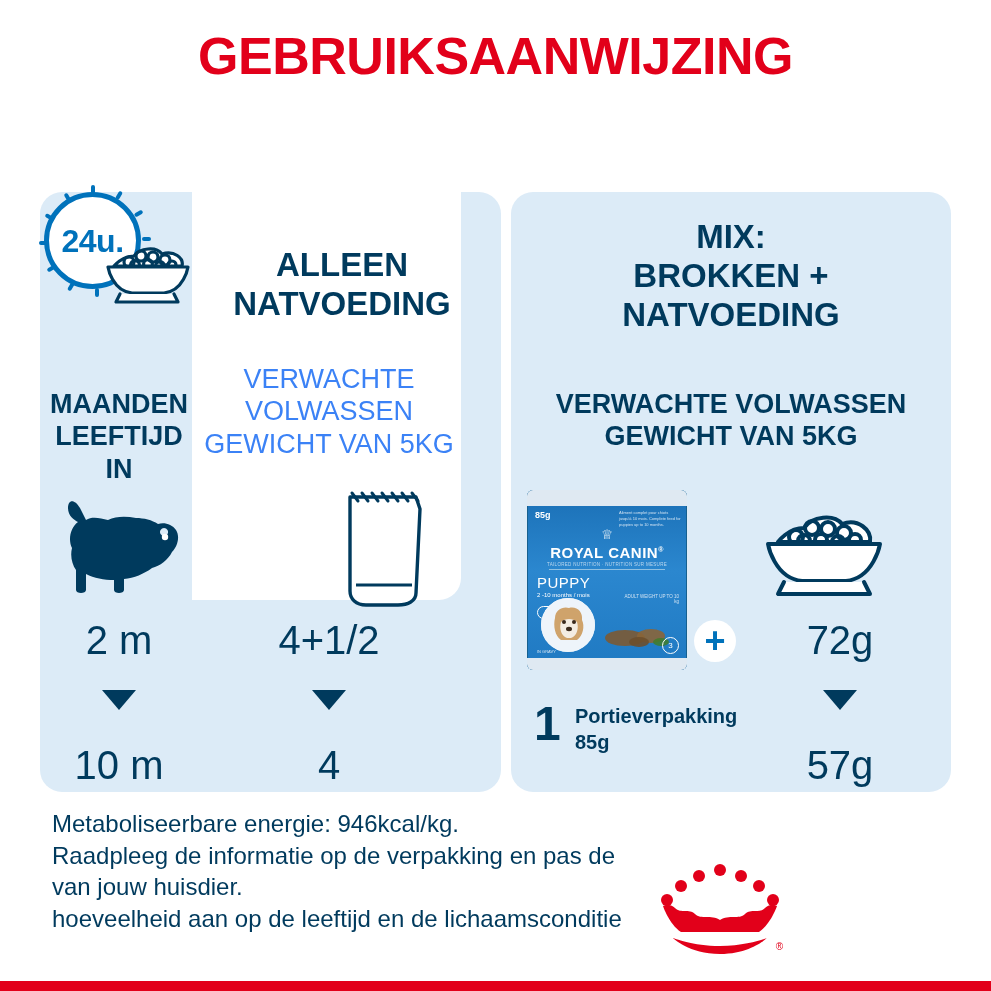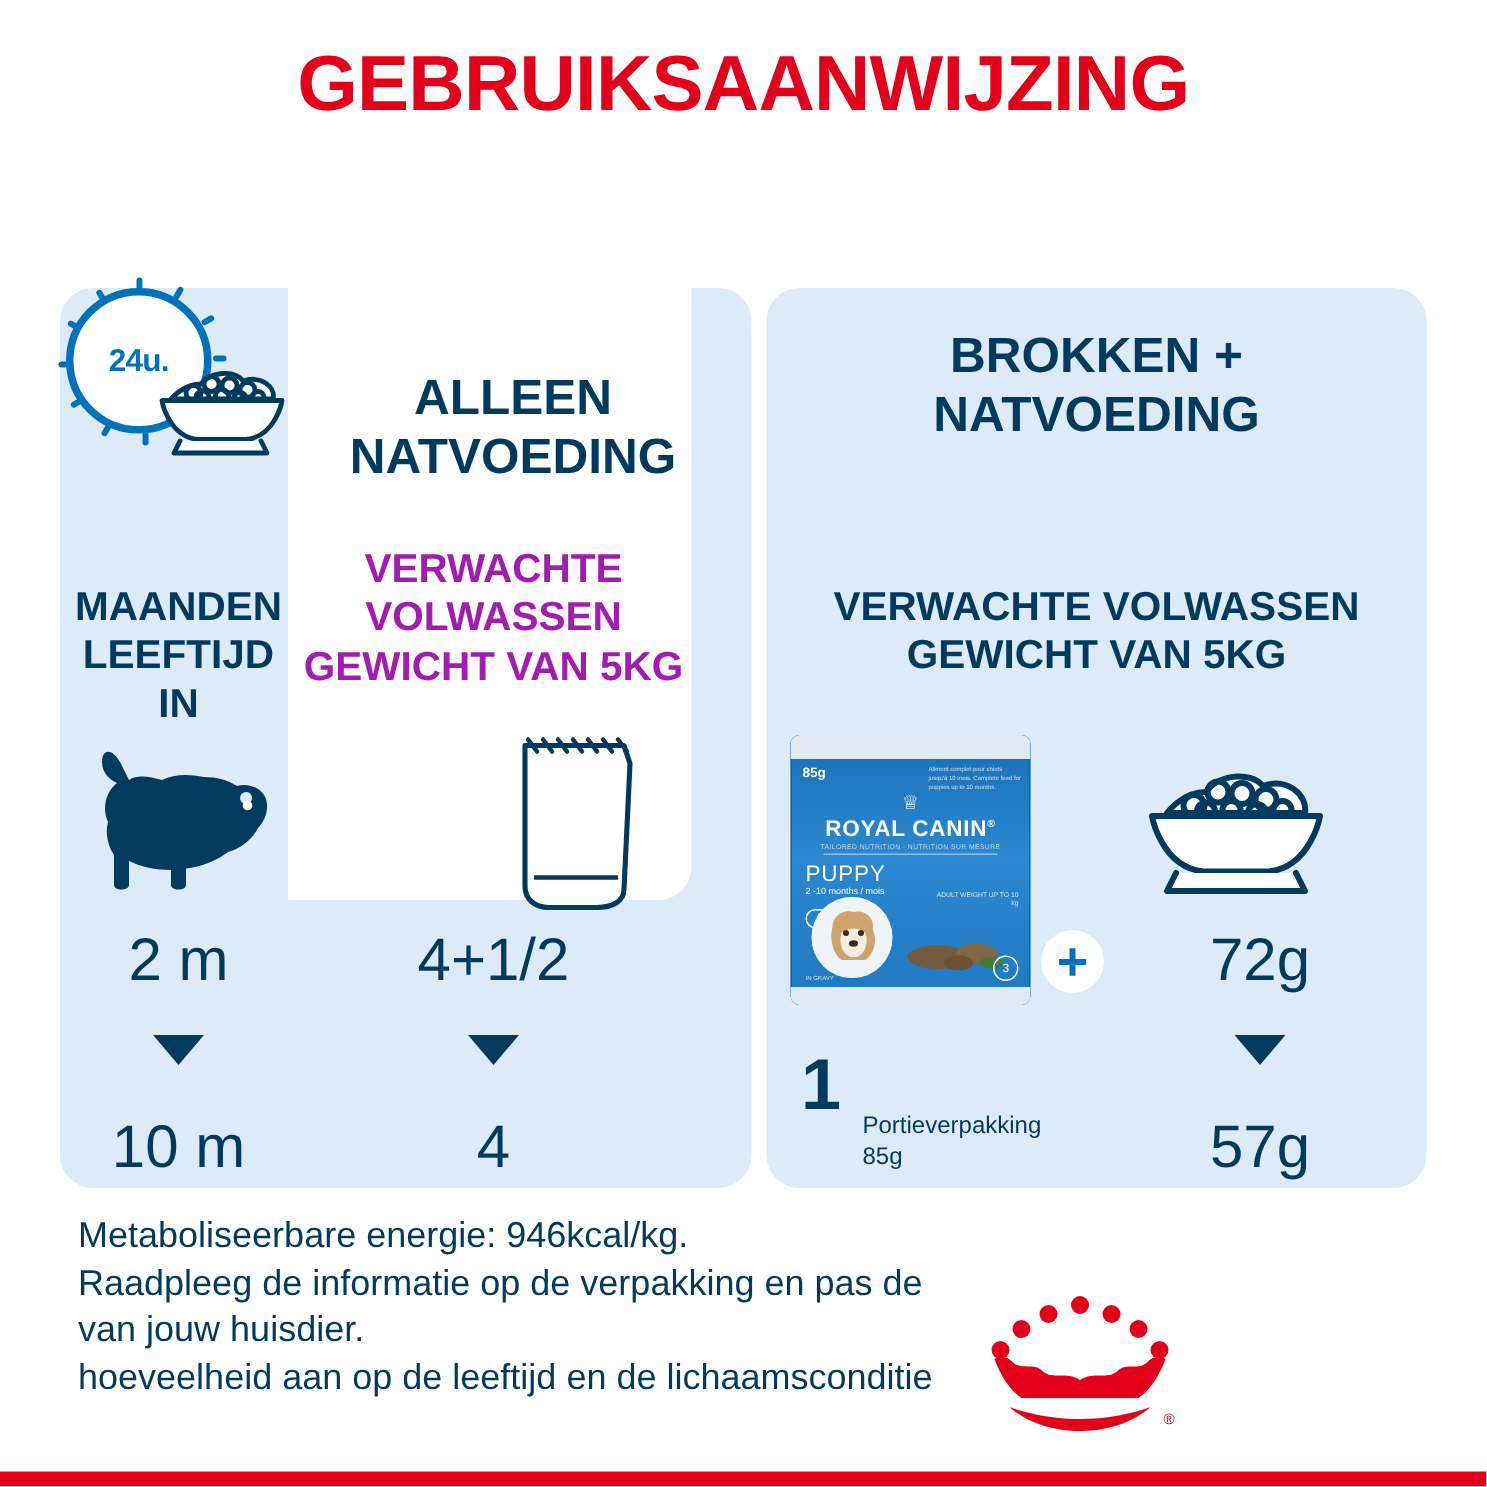--- a/index.html
+++ b/index.html
@@ -91,21 +91,21 @@
     border-radius: 50%;
     background: #ffffff;
     border: 5px solid #0072bb;
     box-sizing: border-box;
     display: flex;
     align-items: center;
     justify-content: center;
   }
   .clock .dial span {
     color: #0072bb;
-    font-size: 21px;
+    font-size: 32px;
     font-weight: bold;
     line-height: 1;
     letter-spacing: -0.5px;
   }
   .tick {
     position: absolute;
     left: 50%;
     top: 50%;
     width: 4px;
     height: 9px;
@@ -147,23 +147,23 @@
     font-size: 27px;
     font-weight: bold;
     line-height: 1.2;
   }
   .sub-verwachte-left {
     position: absolute;
     left: 200px;
     top: 363px;
     width: 258px;
     text-align: center;
-    color: #a21caf;
+    color: #3b82f6;
     font-size: 27px;
-    font-weight: bold;
+    font-weight: normal;
     line-height: 1.2;
   }
   .sub-verwachte-right {
     position: absolute;
     left: 519px;
     top: 388px;
     width: 424px;
     text-align: center;
     color: #003a5d;
     font-size: 27px;
@@ -208,24 +208,23 @@
     font-size: 48px;
     font-weight: bold;
     line-height: 1;
   }
   .pouch-label {
     position: absolute;
     left: 575px;
     top: 703px;
     width: 160px;
     color: #003a5d;
-    font-size: 16px;
-    font-weight: normal;
+    font-size: 20px;
+    font-weight: bold;
     line-height: 1.3;
-    margin-top: 38px;
   }
 
   
   .plus-circle {
     position: absolute;
     left: 694px;
     top: 620px;
     width: 42px;
     height: 42px;
     border-radius: 50%;
@@ -421,20 +420,21 @@
       </g>
     </svg>
   </div>
 
   <div class="hdr-alleen">
     <div>ALLEEN</div>
     <div>NATVOEDING</div>
   </div>
 
   <div class="hdr-mix">
+    <div>MIX:</div>
     <div>BROKKEN +</div>
     <div>NATVOEDING</div>
   </div>
 
   <div class="sub-leeftijd">
     <div>MAANDEN</div>
     <div>LEEFTIJD IN</div>
   </div>
 
   <div class="sub-verwachte-left">

